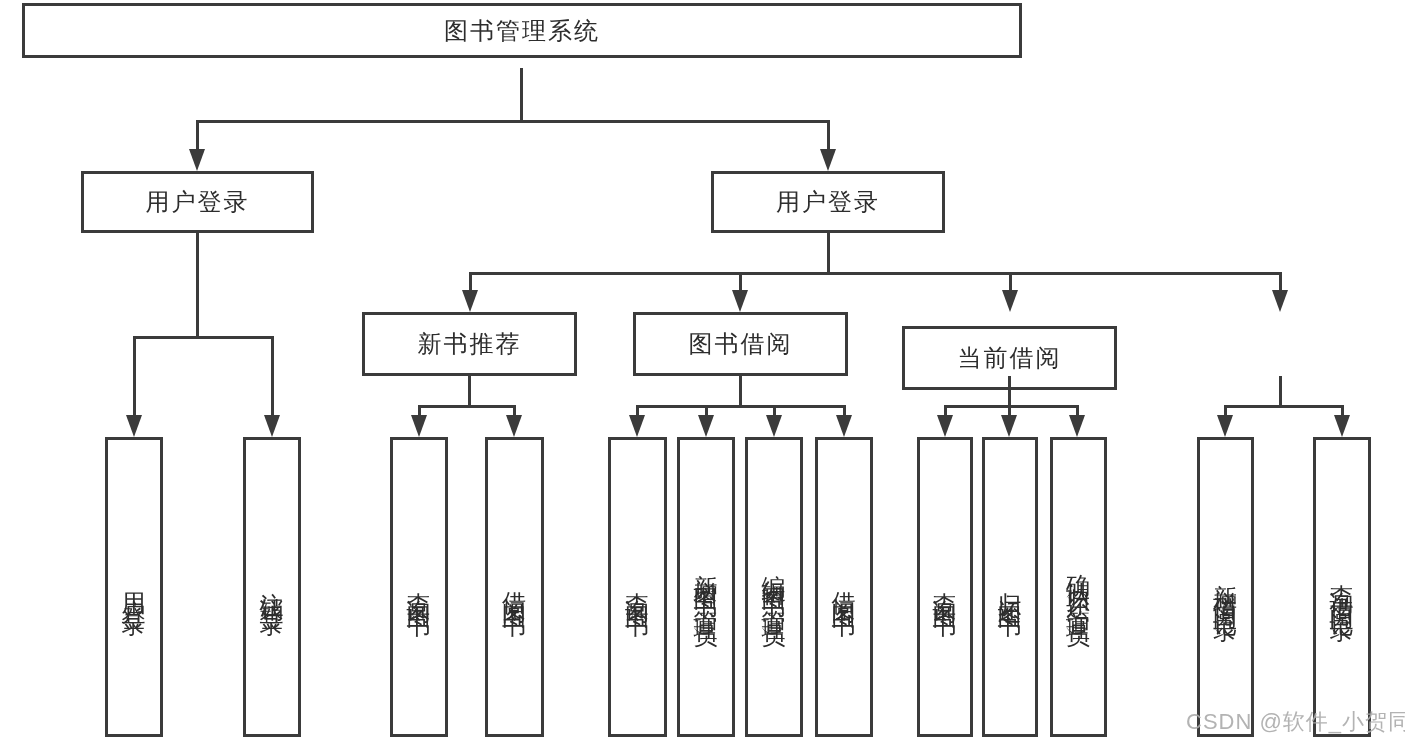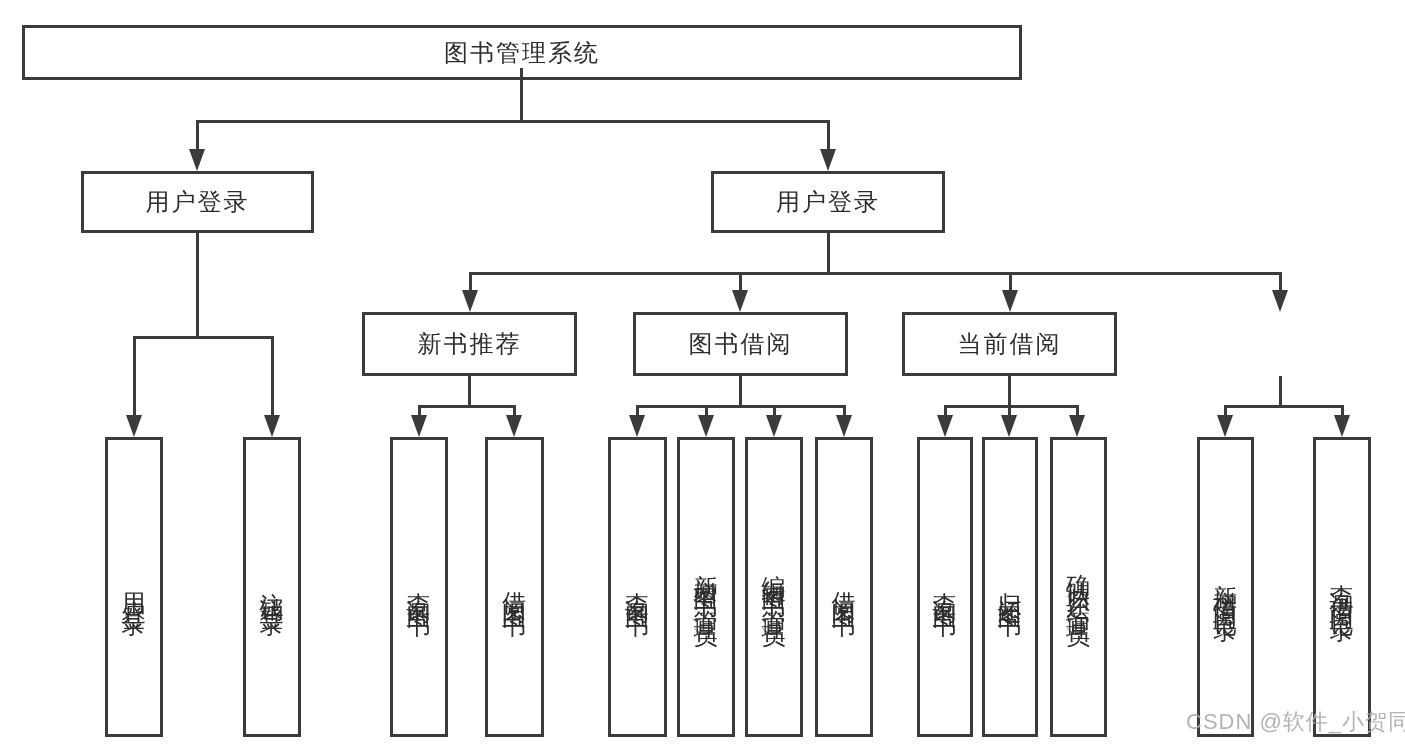--- a/index.html
+++ b/index.html
@@ -57,21 +57,21 @@
     z-index:10;
     letter-spacing:1px;
     white-space:nowrap;
   }
 </style>
 </head>
 <body>
 
 <div id="canvas">
 
-  <div class="box" style="left:22px;top:25px;width:1000px;height:55px;">图书管理系统</div>
+  <div class="box" style="left:22px;top:3px;width:1000px;height:55px;">图书管理系统</div>
 
   <div class="vl" style="left:520px;top:68px;height:52px;"></div>
   <div class="hl" style="left:196px;top:120px;width:634px;"></div>
   <div class="vl" style="left:196px;top:120px;height:29px;"></div>
   <div class="arrow" style="left:189px;top:149px;"></div>
   <div class="vl" style="left:827px;top:120px;height:29px;"></div>
   <div class="arrow" style="left:820px;top:149px;"></div>
 
   <div class="box" style="left:81px;top:171px;width:233px;height:62px;">用户登录</div>
   <div class="box" style="left:711px;top:171px;width:234px;height:62px;">用户登录</div>
@@ -89,21 +89,21 @@
   <div class="arrow" style="left:462px;top:290px;"></div>
   <div class="vl" style="left:739px;top:272px;height:18px;"></div>
   <div class="arrow" style="left:732px;top:290px;"></div>
   <div class="vl" style="left:1009px;top:272px;height:18px;"></div>
   <div class="arrow" style="left:1002px;top:290px;"></div>
   <div class="vl" style="left:1279px;top:272px;height:18px;"></div>
   <div class="arrow" style="left:1272px;top:290px;"></div>
 
   <div class="box" style="left:362px;top:312px;width:215px;height:64px;">新书推荐</div>
   <div class="box" style="left:633px;top:312px;width:215px;height:64px;">图书借阅</div>
-  <div class="box" style="left:902px;top:312px;width:215px;height:64px;">当前借阅</div>
+  <div class="box" style="left:902px;top:326px;width:215px;height:64px;">当前借阅</div>
 
   <div class="vl" style="left:468px;top:376px;height:29px;"></div>
   <div class="hl" style="left:418px;top:405px;width:97px;"></div>
   <div class="vl" style="left:418px;top:405px;height:10px;"></div>
   <div class="arrow" style="left:411px;top:415px;"></div>
   <div class="vl" style="left:513px;top:405px;height:10px;"></div>
   <div class="arrow" style="left:506px;top:415px;"></div>
 
   <div class="vl" style="left:739px;top:376px;height:29px;"></div>
   <div class="hl" style="left:636px;top:405px;width:209px;"></div>

